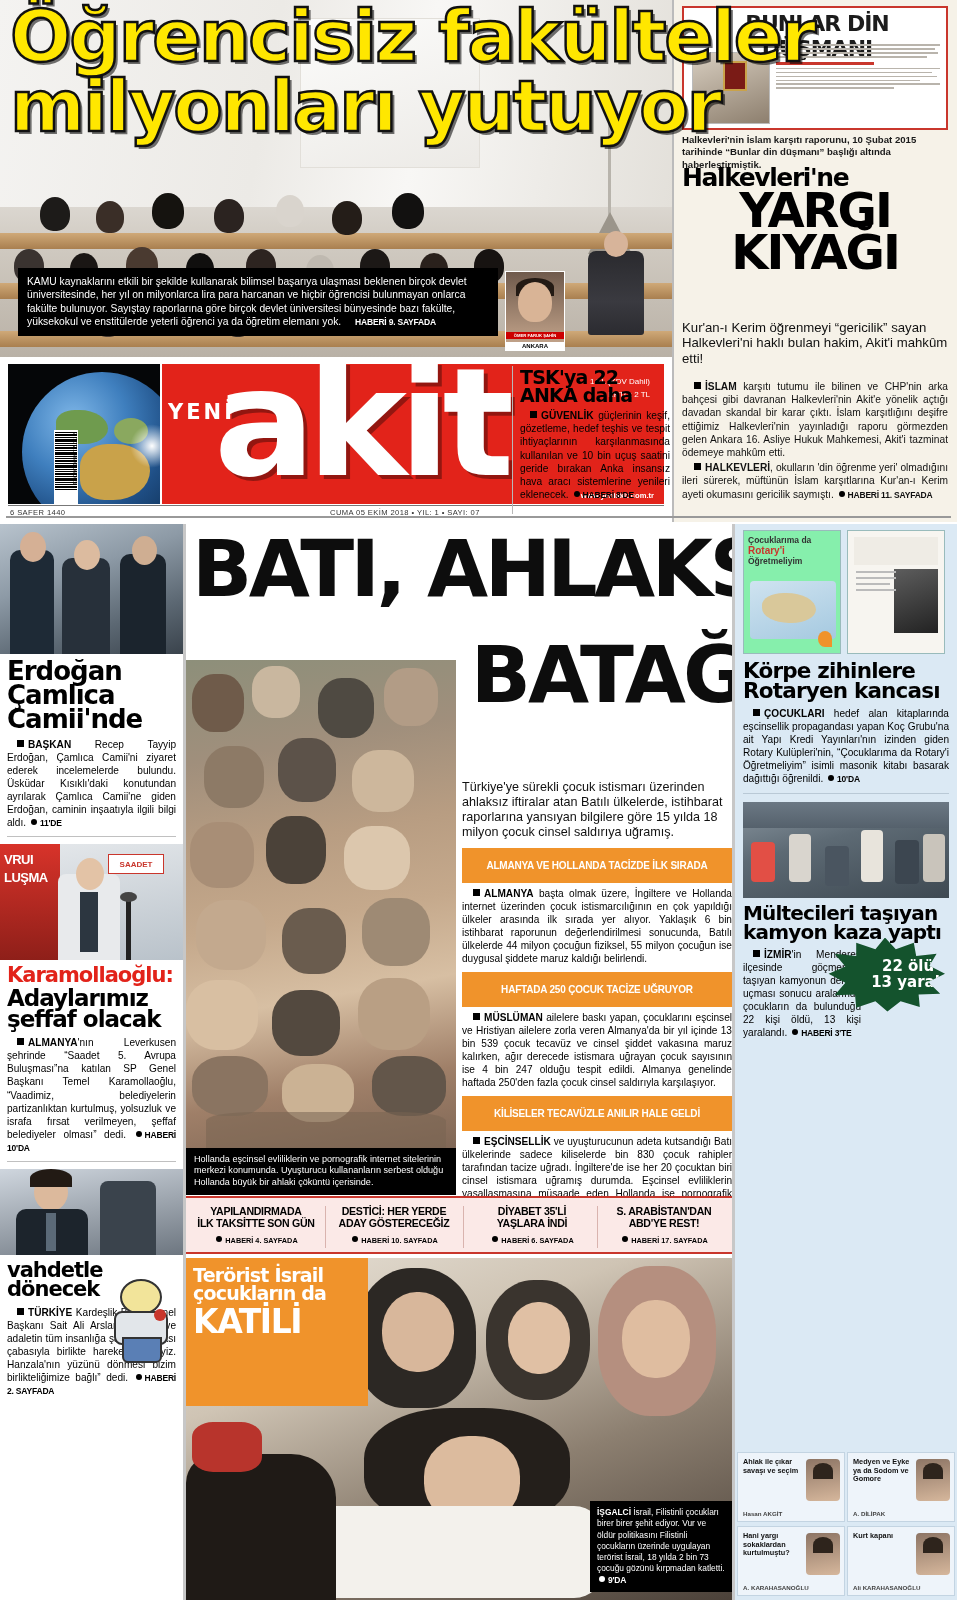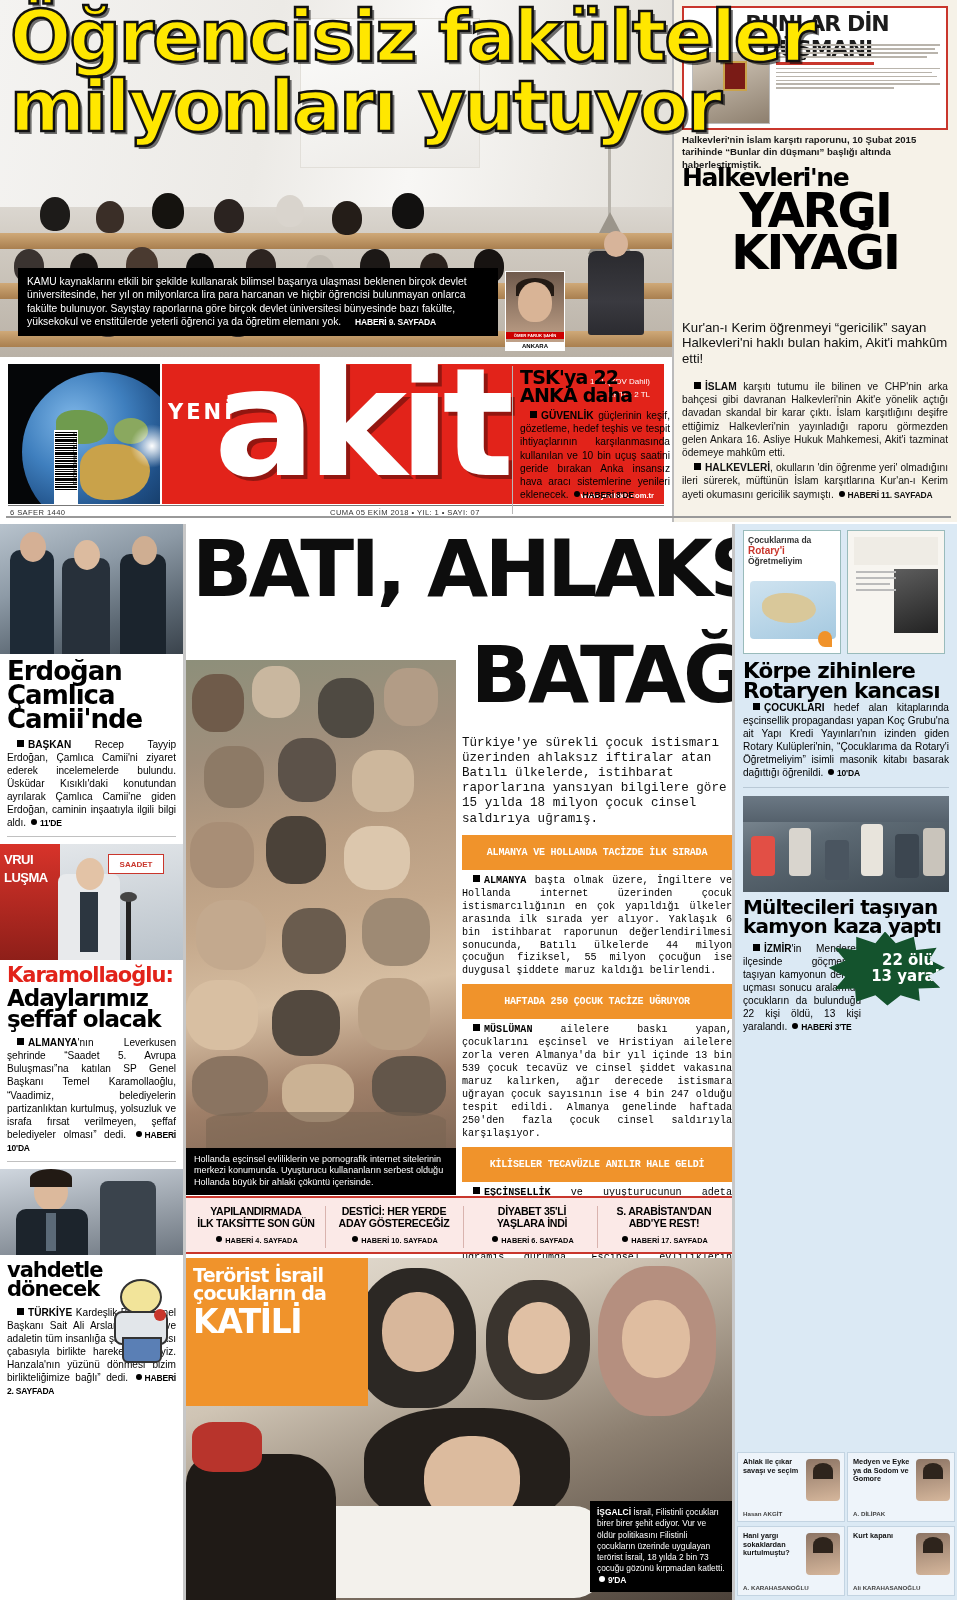--- a/index.html
+++ b/index.html
@@ -139,21 +139,21 @@
 
   
   .cphoto{ left:186px; top:660px; width:270px; height:535px; overflow:hidden;
      background:linear-gradient(170deg,#8d8f7a 0%,#a08f7c 18%,#b89d82 34%,#c5a98c 48%,#d7bfa3 62%,#9f7f68 78%,#6e5a4c 100%);}
   .cp-crowd{position:absolute;left:0;top:0;width:100%;height:100%;}
   .cp-blob{position:absolute;border-radius:42%;}
   .cp-caption{ position:absolute; left:0; bottom:0; width:100%; background:#000; color:#fff;
      font-size:9.1px; line-height:1.3; padding:6px 8px; }
 
   
-  .ctext{ left:462px; top:736px; width:270px;font-family:Liberation Mono, monospace; }
+  .ctext{ left:462px; top:780px; width:270px; }
   .ctext .spot{ font-size:12.6px; line-height:1.2; color:#111; margin-bottom:8px;}
   .sec-head{ background:#f0932b; color:#fff; font-weight:bold; font-size:10px; letter-spacing:-0.2px;
      text-align:center; padding:12px 2px; margin:6px 0 5px; }
   .ctext p{ font-size:10.1px; line-height:1.285; text-align:justify; text-indent:11px; }
 
   
   .teasers{ left:186px; top:1196px; width:546px; height:58px; background:#fbe9e7; border-top:2px solid #c9362c; border-bottom:2px solid #c9362c;}
   .teaser{ position:absolute; top:8px; width:132px; text-align:center; }
   .teaser .t{ font-weight:bold; font-size:10.6px; line-height:1.12; letter-spacing:-0.3px;}
   .teaser .r{ font-size:7.3px; font-weight:bold; margin-top:6px;}
@@ -167,21 +167,21 @@
   .teror-tab .b{ font-family:"DejaVu Sans",sans-serif; font-weight:bold; font-size:33px; line-height:0.95; letter-spacing:-1.4px; margin-top:4px;}
   .teror-cap{ position:absolute; right:0; bottom:8px; width:142px; background:#000; color:#fff;
      font-size:8.4px; line-height:1.34; padding:6px 7px;}
 
   
   .rcol{ left:735px; top:524px; width:222px; height:1076px; background:#dbe9f4;}
   .rcol-sep{ left:732px; top:524px; width:3px; height:1076px; background:#c7c7c7;}
   .rc-h{ font-family:"DejaVu Sans",sans-serif; font-weight:bold; line-height:0.93; letter-spacing:-0.8px;}
   .rc-b{ font-size:10.1px; line-height:1.295; text-align:justify;}
   .rc-b p{ text-indent:10px;}
-  .book1{ background:#ffffff; border:1px solid #9bb; position:relative; overflow:hidden;}
+  .book1{ background:#86efac; border:1px solid #9bb; position:relative; overflow:hidden;}
   .starburst{ position:absolute; right:4px; bottom:0px; width:120px; height:74px; color:#fff;
      display:flex; align-items:center; justify-content:flex-end; text-align:center;
      background:#14532d;
      clip-path: polygon(50% 0%,59% 16%,74% 7%,76% 25%,93% 22%,87% 38%,100% 49%,86% 60%,96% 76%,78% 77%,79% 94%,63% 86%,52% 100%,42% 86%,26% 95%,25% 77%,8% 78%,17% 61%,3% 49%,17% 39%,8% 22%,26% 25%,26% 7%,42% 16%);
      font-family:"DejaVu Sans",sans-serif; font-weight:bold; font-size:15px; line-height:1.05;}
 
   
   .cgrid{ left:735px; top:1452px; width:222px; height:148px;}
   .cbox{ position:absolute; width:108px; height:70px; background:#eef4fa; border:1px solid #c3d4e2; }
   .cbox .ct{ position:absolute; left:5px; top:5px; width:62px; font-size:7.3px; font-weight:bold; line-height:1.18; color:#111;}
@@ -552,21 +552,21 @@
           <div style="position:absolute;left:8px;top:40px;width:40px;height:2px;background:#bbb;"></div>
           <div style="position:absolute;left:8px;top:46px;width:40px;height:2px;background:#bbb;"></div>
           <div style="position:absolute;left:8px;top:52px;width:34px;height:2px;background:#bbb;"></div>
           <div style="position:absolute;left:8px;top:58px;width:40px;height:2px;background:#bbb;"></div>
         </div>
       </div>
 
       <div class="rc-h" style="font-size:21.5px;margin-top:7px;">Körpe zihinlere</div>
       <div class="rc-h" style="font-size:21.5px;">Rotaryen kancası</div>
 
-      <div class="rc-b" style="margin-top:0;">
+      <div class="rc-b" style="margin-top:6px;">
         <p>
           <span class="bullet"></span><span class="lead">ÇOCUKLARI</span><span> hedef alan kitaplarında eşcinsellik propagandası yapan Koç Grubu'na ait Yapı Kredi Yayınları'nın izinden giden Rotary Kulüpleri'nin, “Çocuklarıma da Rotary'i Öğretmeliyim” isimli masonik kitabı basarak dağıttığı öğrenildi.</span>
           <span class="dot"></span><span class="ref">10'DA</span>
         </p>
       </div>
 
       <div style="height:1px;background:#b9c9d6;margin:8px 0;"></div>
 
       <div style="position:relative;height:96px;overflow:hidden;background:linear-gradient(165deg,#8a96a0 0%,#5d6a74 40%,#3e4952 100%);">
         <div class="abs" style="left:8px;top:40px;width:24px;height:40px;background:#e24f45;border-radius:4px;"></div>

